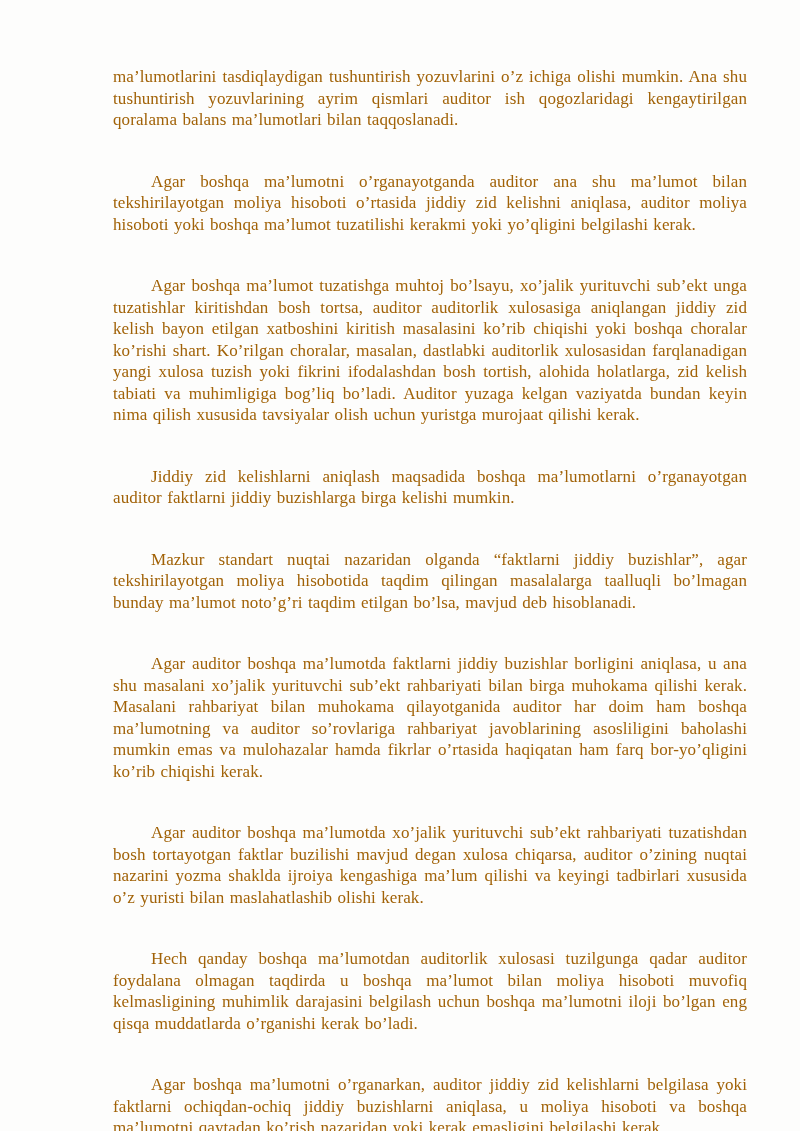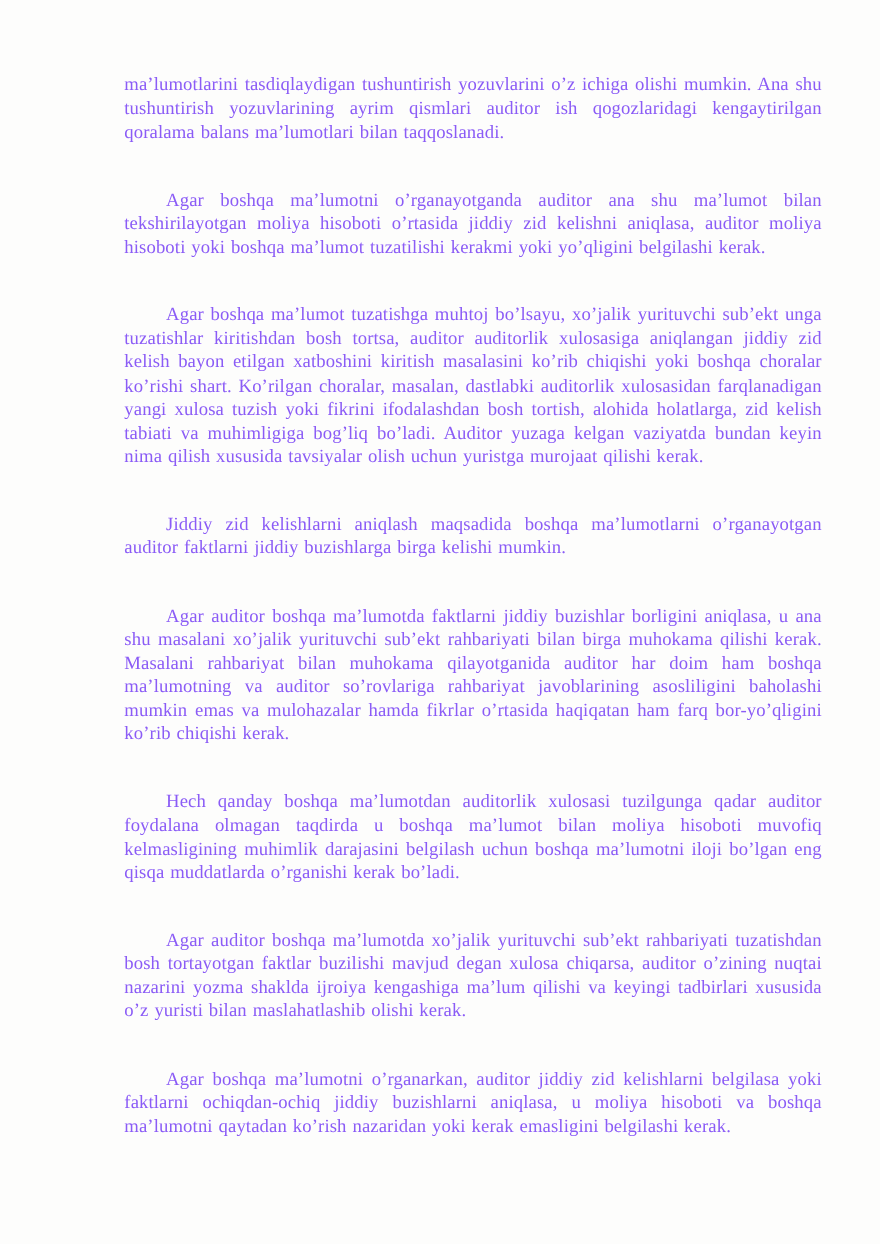--- a/index.html
+++ b/index.html
@@ -7,21 +7,21 @@
     padding: 0;
     background: #fbfbfa;
   }
   .page {
     position: relative;
     width: 800px;
     height: 1131px;
     background: #fdfdfc;
     overflow: hidden;
     font-family: "Liberation Serif", "DejaVu Serif", serif;
-    color: #8b5cf6;
+    color: #a16207;
   }
   .text-block {
     position: absolute;
     left: 113px;
     top: 66px;
     width: 634px;
   }
   .para {
     margin: 0;
     font-size: 17px;
@@ -38,18 +38,19 @@
 </style>
 </head>
 <body>
 
 <div class="page">
   <div class="text-block">
       <p class="para">ma’lumotlarini tasdiqlaydigan tushuntirish yozuvlarini o’z ichiga olishi mumkin. Ana shu tushuntirish yozuvlarining ayrim qismlari auditor ish qogozlaridagi kengaytirilgan qoralama balans ma’lumotlari bilan taqqoslanadi.</p>
       <p class="para indent">Agar boshqa ma’lumotni o’rganayotganda auditor ana shu ma’lumot bilan tekshirilayotgan moliya hisoboti o’rtasida jiddiy zid kelishni aniqlasa, auditor moliya hisoboti yoki boshqa ma’lumot tuzatilishi kerakmi yoki yo’qligini belgilashi kerak.</p>
       <p class="para indent">Agar boshqa ma’lumot tuzatishga muhtoj bo’lsayu, xo’jalik yurituvchi sub’ekt unga tuzatishlar kiritishdan bosh tortsa, auditor auditorlik xulosasiga aniqlangan jiddiy zid kelish bayon etilgan xatboshini kiritish masalasini ko’rib chiqishi yoki boshqa choralar ko’rishi shart. Ko’rilgan choralar, masalan, dastlabki auditorlik xulosasidan farqlanadigan yangi xulosa tuzish yoki fikrini ifodalashdan bosh tortish, alohida holatlarga, zid kelish tabiati va muhimligiga bog’liq bo’ladi. Auditor yuzaga kelgan vaziyatda bundan keyin nima qilish xususida tavsiyalar olish uchun yuristga murojaat qilishi kerak.</p>
       <p class="para indent">Jiddiy zid kelishlarni aniqlash maqsadida boshqa ma’lumotlarni o’rganayotgan auditor faktlarni jiddiy buzishlarga birga kelishi mumkin.</p>
+      <p class="para indent">Mazkur standart nuqtai nazaridan olganda “faktlarni jiddiy buzishlar”, agar tekshirilayotgan moliya hisobotida taqdim qilingan masalalarga taalluqli bo’lmagan bunday ma’lumot noto’g’ri taqdim etilgan bo’lsa, mavjud deb hisoblanadi.</p>
       <p class="para indent">Agar auditor boshqa ma’lumotda faktlarni jiddiy buzishlar borligini aniqlasa, u ana shu masalani xo’jalik yurituvchi sub’ekt rahbariyati bilan birga muhokama qilishi kerak. Masalani rahbariyat bilan muhokama qilayotganida auditor har doim ham boshqa ma’lumotning va auditor so’rovlariga rahbariyat javoblarining asosliligini baholashi mumkin emas va mulohazalar hamda fikrlar o’rtasida haqiqatan ham farq bor-yo’qligini ko’rib chiqishi kerak.</p>
+      <p class="para indent">Agar auditor boshqa ma’lumotda xo’jalik yurituvchi sub’ekt rahbariyati tuzatishdan bosh tortayotgan faktlar buzilishi mavjud degan xulosa chiqarsa, auditor o’zining nuqtai nazarini yozma shaklda ijroiya kengashiga ma’lum qilishi va keyingi tadbirlari xususida o’z yuristi bilan maslahatlashib olishi kerak.</p>
       <p class="para indent">Hech qanday boshqa ma’lumotdan auditorlik xulosasi tuzilgunga qadar auditor foydalana olmagan taqdirda u boshqa ma’lumot bilan moliya hisoboti muvofiq kelmasligining muhimlik darajasini belgilash uchun boshqa ma’lumotni iloji bo’lgan eng qisqa muddatlarda o’rganishi kerak bo’ladi.</p>
-      <p class="para indent">Agar auditor boshqa ma’lumotda xo’jalik yurituvchi sub’ekt rahbariyati tuzatishdan bosh tortayotgan faktlar buzilishi mavjud degan xulosa chiqarsa, auditor o’zining nuqtai nazarini yozma shaklda ijroiya kengashiga ma’lum qilishi va keyingi tadbirlari xususida o’z yuristi bilan maslahatlashib olishi kerak.</p>
       <p class="para indent">Agar boshqa ma’lumotni o’rganarkan, auditor jiddiy zid kelishlarni belgilasa yoki faktlarni ochiqdan-ochiq jiddiy buzishlarni aniqlasa, u moliya hisoboti va boshqa ma’lumotni qaytadan ko’rish nazaridan yoki kerak emasligini belgilashi kerak.</p>
     </div>
 </div>
 
 </body></html>

